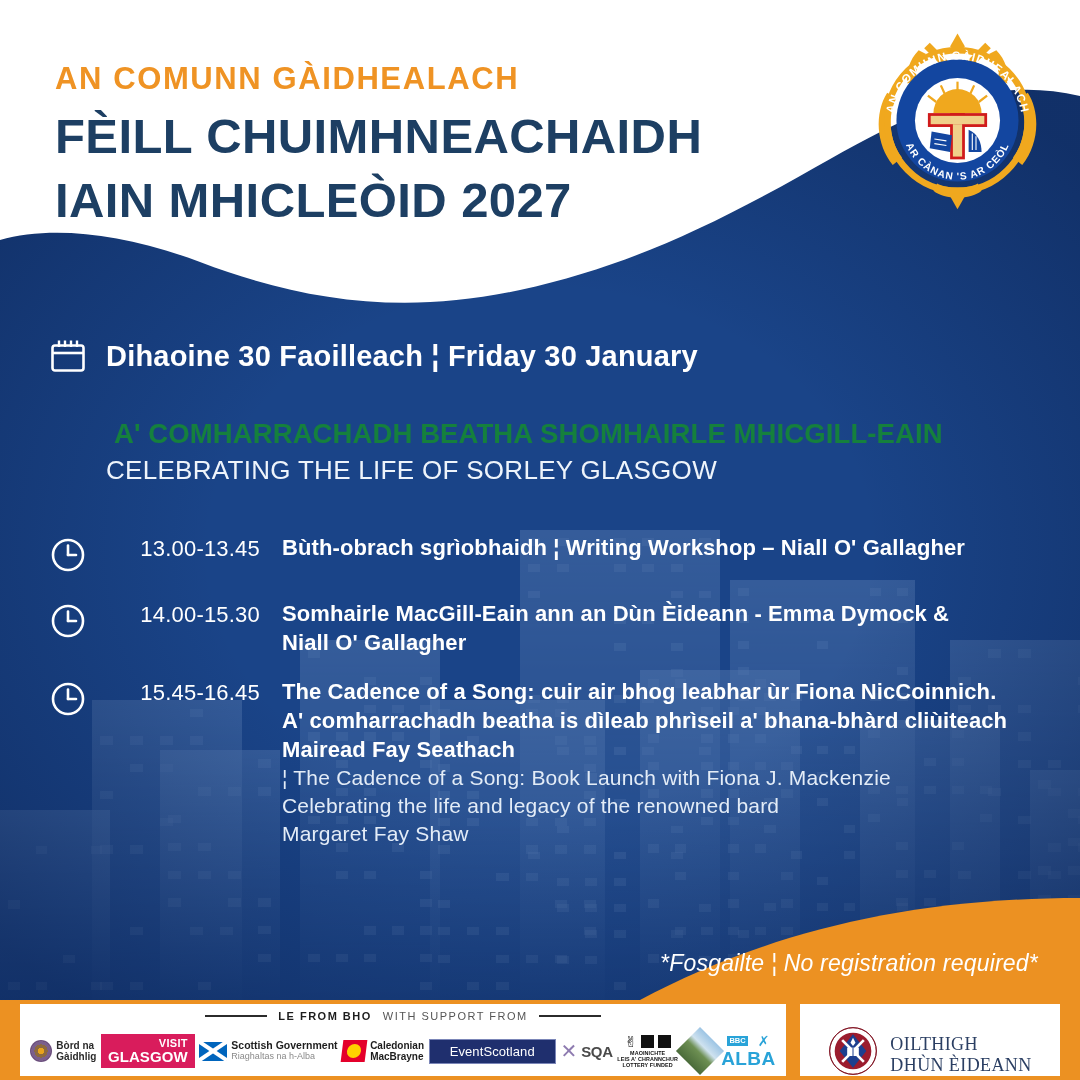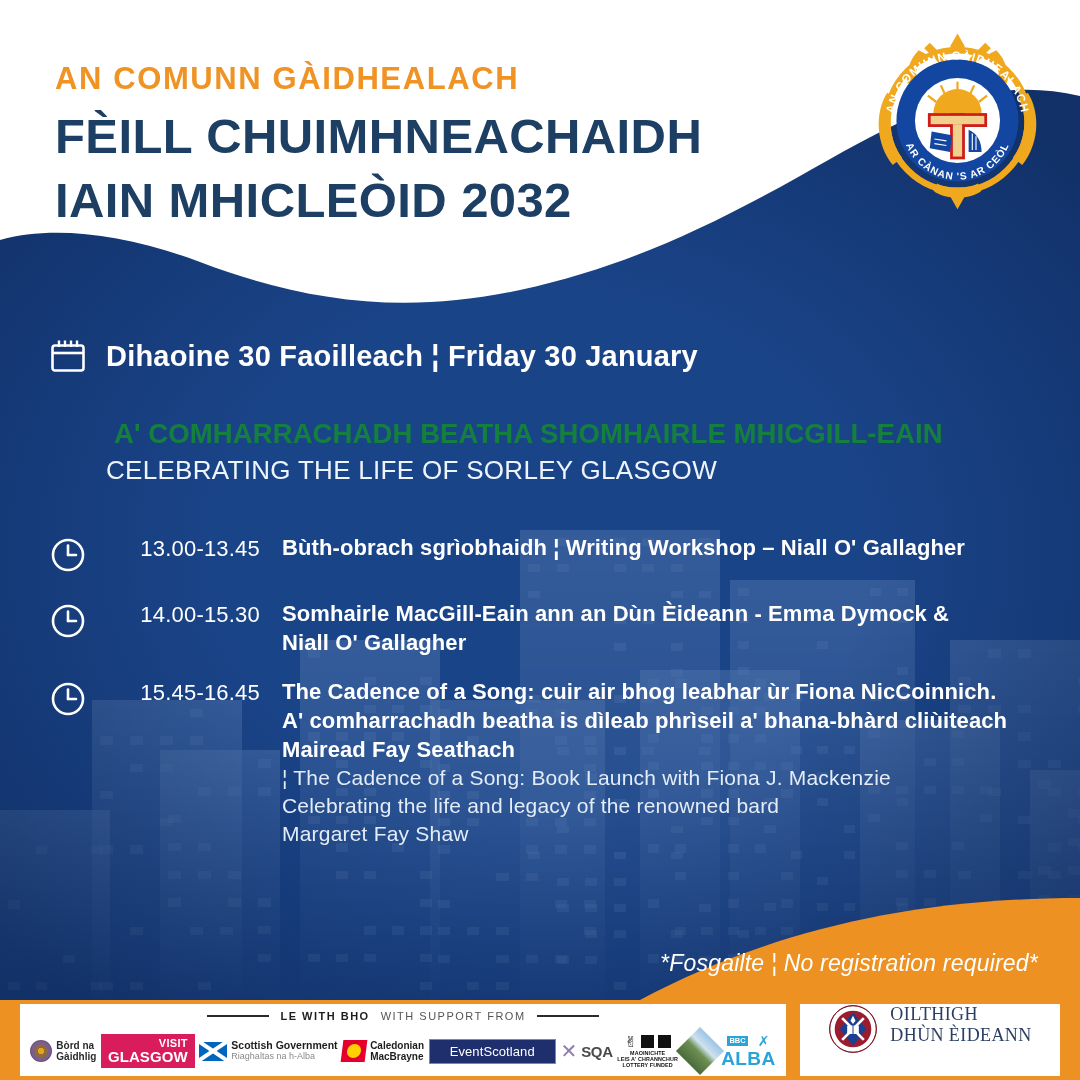--- a/index.html
+++ b/index.html
@@ -97,21 +97,21 @@
   .lot .blk2{width:13px;height:13px;background:#111;}
   .lot .cap{font-size:5.4px;font-weight:bold;color:#111;text-align:center;line-height:1.16;letter-spacing:.1px;}
   .dia{width:34px;height:34px;transform:rotate(45deg);overflow:hidden;
      background:linear-gradient(180deg,#9cc4e4 0%,#cfe2ef 34%,#6d8f52 55%,#4a6b3a 100%);}
   .alba{display:flex;flex-direction:column;align-items:center;line-height:1;}
   .alba .r{display:flex;align-items:center;gap:10px;}
   .alba .bb{background:#29a3d8;color:#fff;font-size:7.5px;font-weight:bold;padding:1px 2px;}
   .alba .xx{color:#29a3d8;font-size:14px;font-weight:bold;}
   .alba .nm{color:#29a3d8;font-size:19px;font-weight:bold;letter-spacing:.4px;margin-top:1px;}
 
-  .ed-wrap{position:absolute;left:0;top:0;width:260px;height:72px;display:flex;align-items:flex-start;justify-content:center;gap:12px;}
+  .ed-wrap{position:absolute;left:0;top:0;width:260px;height:72px;display:flex;align-items:flex-end;justify-content:center;gap:12px;}
   .ed-t{color:#2b3f63;font-size:18px;line-height:1.16;font-family:"Liberation Serif","DejaVu Serif",serif;letter-spacing:.4px;}
 </style>
 </head>
 <body>
 
 <div id="poster">
 
   <div class="blue-body"></div>
   <div class="city" id="city">
       <div class="b" style="left: 0px; width: 110px; height: 190px;"></div>
@@ -434,21 +434,21 @@
     </div>
   <div class="vign"></div>
 
   <svg class="wave" viewBox="0 0 1080 330" preserveAspectRatio="none">
     <path d="M0,0 H1080 V96 C980,72 900,120 800,176 C700,232 620,268 520,290 C400,316 300,300 200,262 C120,232 50,226 0,240 Z" fill="#ffffff"></path>
   </svg>
 
   <div class="hdr">
     <div class="kicker">AN COMUNN GÀIDHEALACH</div>
     <div class="title">FÈILL CHUIMHNEACHAIDH</div>
-    <div class="title" style="margin-top:4px">IAIN MHICLEÒID 2032</div>
+    <div class="title" style="margin-top:4px">IAIN MHICLEÒID 2027</div>
   </div>
 
   <svg class="crest" viewBox="0 0 200 200">
     <defs>
       <path id="arcTop" d="M30,104 A70,70 0 0,1 170,104"></path>
       <path id="arcBot" d="M40,104 A60,60 0 0,0 160,104"></path>
     </defs>
     <g fill="#f0a81e">
       <path d="M100,6 L108,20 L100,28 L92,20 Z"></path>
       <path d="M58,24 C48,34 44,48 46,60 L56,56 C54,46 58,34 66,28 Z"></path>
@@ -565,21 +565,21 @@
   <svg class="ocurve" viewBox="0 0 1080 120" preserveAspectRatio="none">
     <path d="M1080,18 C900,18 760,56 640,120 L1080,120 Z" fill="#ec9122"></path>
   </svg>
   <div class="note">*Fosgailte ¦ No registration required*</div>
 
   <div class="footer"></div>
 
   <div class="fwhite">
     <div class="supline">
       <span class="rule"></span>
-      <span class="t1">LE WITH BHO</span>
+      <span class="t1">LE FROM BHO</span>
       <span class="t2">WITH SUPPORT FROM</span>
       <span class="rule"></span>
     </div>
 
     <div class="logos">
 
       <div class="lg">
         <span class="bng-sw"></span>
         <span class="bng-t">
           <span>Bòrd na</span><br>

